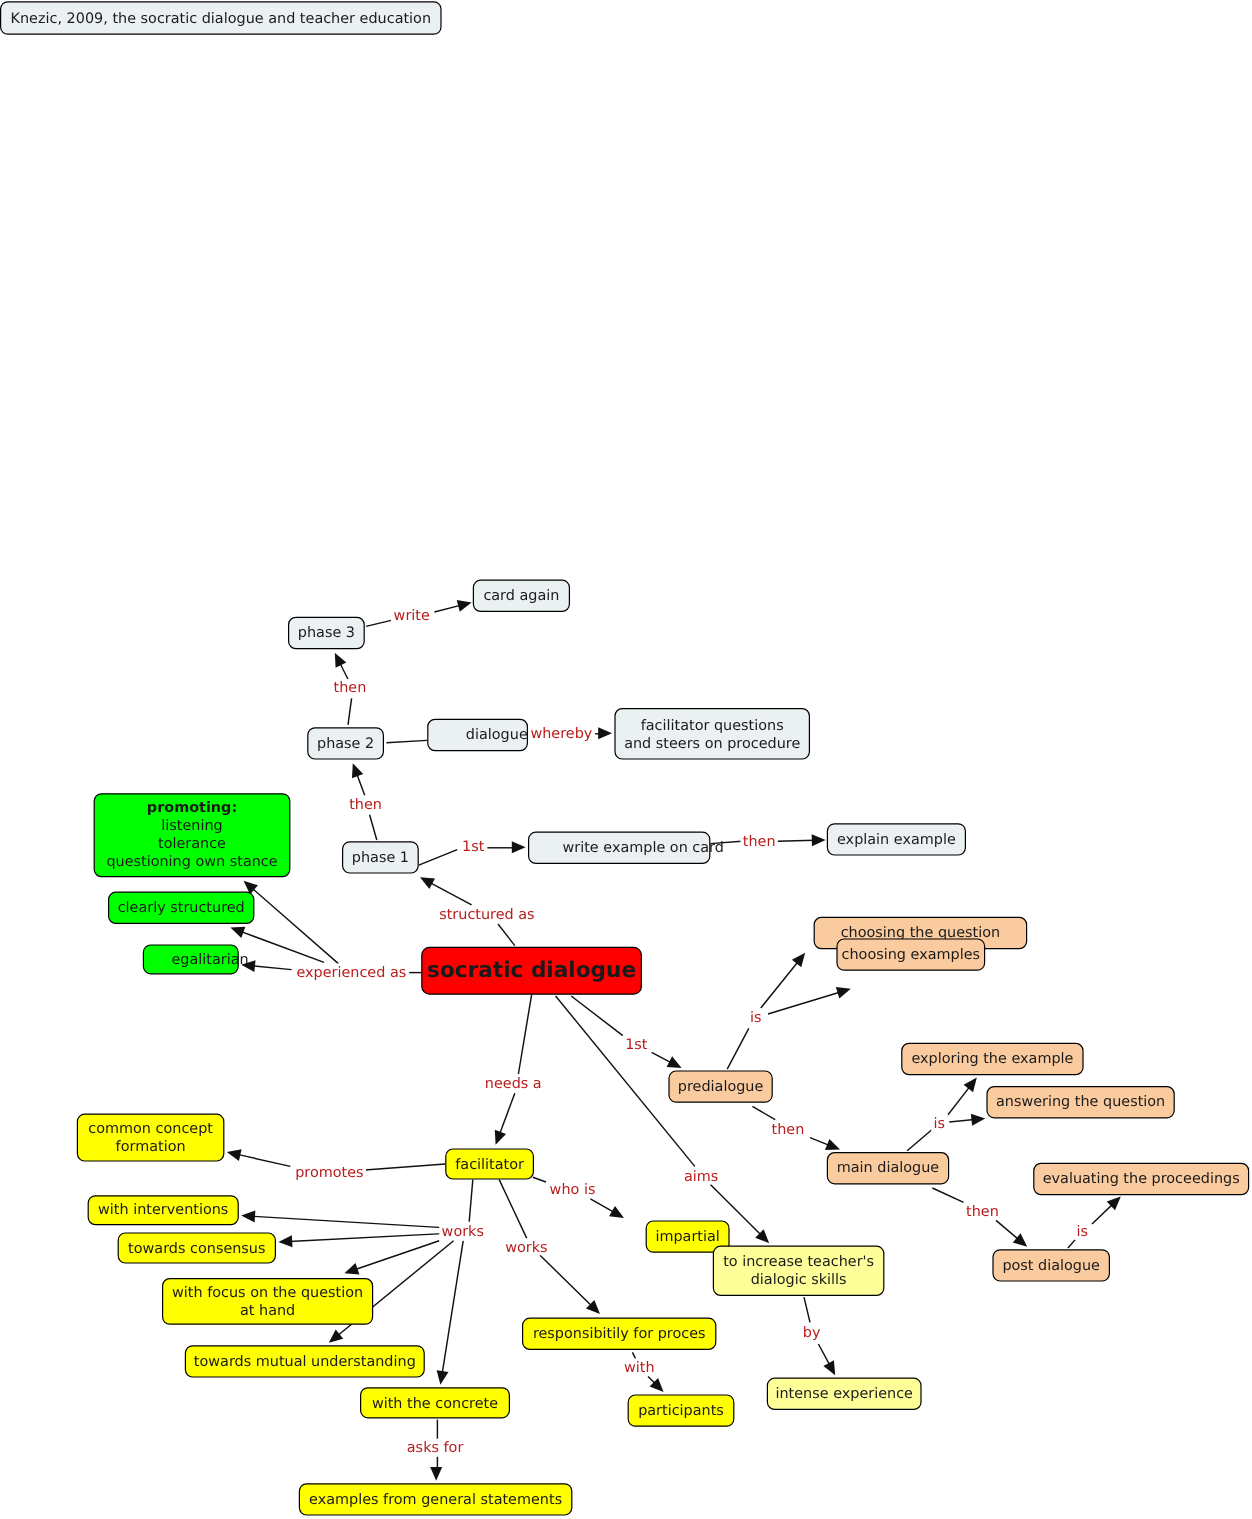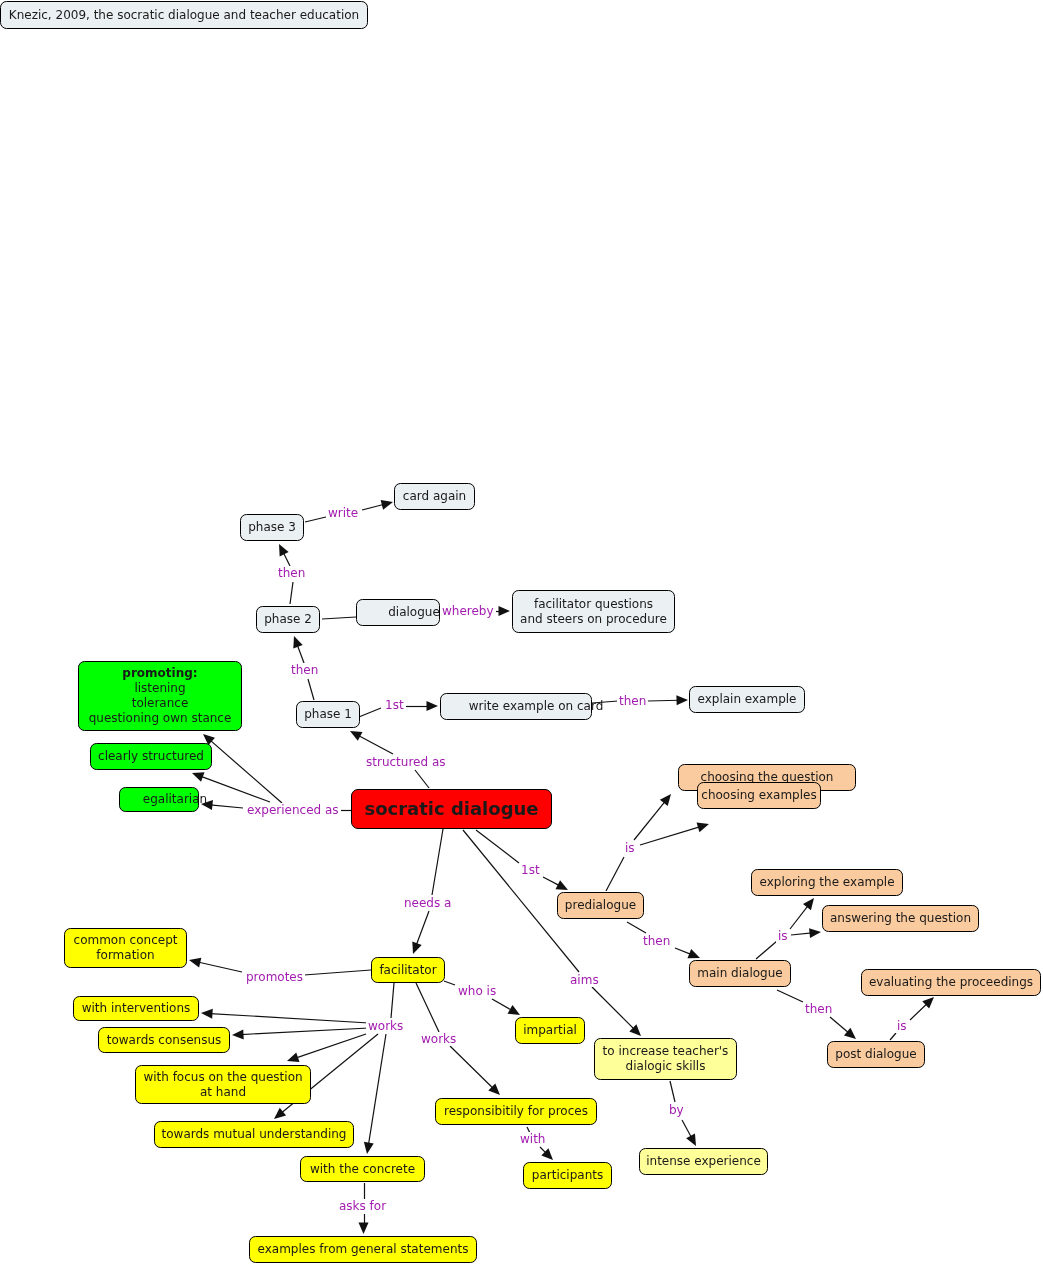--- a/index.html
+++ b/index.html
@@ -12,21 +12,21 @@
         border-radius:6.5px;display:flex;flex-direction:column;align-items:center;
         justify-content:center;text-align:center;line-height:15px;font-size:12px;
         color:#1a1a1a;white-space:pre;}
   .n-blue{background:#ebf0f2;}
   .n-green{background:#00ff00;}
   .n-yellow{background:#ffff00;}
   .n-lyellow{background:#ffff99;}
   .n-orange{background:#facb9e;}
   .n-red{background:#ff0000;font-weight:bold;font-size:18px;border-radius:7px;line-height:22px;}
   .node b{font-weight:bold;}
-  .elabel{position:absolute;font-size:12px;line-height:14px;color:#a21caf;
+  .elabel{position:absolute;font-size:12px;line-height:14px;color:#b91c1c;
           white-space:nowrap;background:#fff;padding:0 2px;}
 </style>
 </head>
 <body>
 
 <div id="map">
   <svg class="layer" id="edge-layer" viewBox="0 0 1043 1266">
       <polyline points="305,522 326,517" fill="none" stroke="#111" stroke-width="1.2"></polyline>
       <polygon points="393.00,502.00 383.11,509.71 380.62,500.03" fill="#111"></polygon>
       <polyline points="362,510 384.2855040866158,504.24890217119594" fill="none" stroke="#111" stroke-width="1.2"></polyline>
@@ -116,39 +116,39 @@
       <line x1="430.5" x2="430.5" y1="607" y2="621" stroke="#dcdcdc" stroke-width="1"></line>
     </svg>
   <div id="node-layer">
       <div class="node n-blue" style="left: 0px; top: 1px; width: 368px; height: 28px;"><span>Knezic, 2009, the socratic dialogue and teacher education</span></div>
       <div class="node n-blue" style="left: 394px; top: 483px; width: 81px; height: 27px;"><span>card again</span></div>
       <div class="node n-blue" style="left: 240px; top: 514px; width: 64px; height: 27px;"><span>phase 3</span></div>
       <div class="node n-blue" style="left: 256px; top: 606px; width: 64px; height: 27px;"><span>phase 2</span></div>
       <div class="node n-blue" style="left: 356px; top: 599px; width: 84px; height: 27px; padding-left: 32px;"><span>dialogue</span></div>
       <div class="node n-blue" style="left: 512px; top: 590px; width: 163px; height: 43px;"><span>facilitator questions</span><span>and steers on procedure</span></div>
       <div class="node n-green" style="left: 78px; top: 661px; width: 164px; height: 70px;"><b>promoting:</b><span>listening</span><span>tolerance</span><span>questioning own stance</span></div>
-      <div class="node n-blue" style="left: 296px; top: 701px; width: 64px; height: 27px;"><span>phase 1</span></div>
+      <div class="node n-blue" style="left: 285px; top: 701px; width: 64px; height: 27px;"><span>phase 1</span></div>
       <div class="node n-blue" style="left: 440px; top: 693px; width: 152px; height: 27px; padding-left: 40px;"><span>write example on card</span></div>
       <div class="node n-blue" style="left: 689px; top: 686px; width: 116px; height: 27px;"><span>explain example</span></div>
       <div class="node n-green" style="left: 90px; top: 743px; width: 122px; height: 27px;"><span>clearly structured</span></div>
       <div class="node n-green" style="left: 119px; top: 787px; width: 80px; height: 25px; padding-left: 32px;"><span>egalitarian</span></div>
-      <div class="node n-red" style="left: 351px; top: 789px; width: 201px; height: 40px;"><span>socratic dialogue</span></div>
+      <div class="node n-red" style="left: 351px; top: 789px; width: 184px; height: 40px;"><span>socratic dialogue</span></div>
       <div class="node n-orange" style="left: 634px; top: 764px; width: 178px; height: 27px; margin-left: 44px;"><span>choosing the question</span></div>
       <div class="node n-orange" style="left: 697px; top: 782px; width: 124px; height: 27px;"><span>choosing examples</span></div>
       <div class="node n-orange" style="left: 751px; top: 869px; width: 152px; height: 27px;"><span>exploring the example</span></div>
       <div class="node n-orange" style="left: 822px; top: 905px; width: 157px; height: 27px;"><span>answering the question</span></div>
       <div class="node n-orange" style="left: 557px; top: 892px; width: 87px; height: 27px;"><span>predialogue</span></div>
       <div class="node n-orange" style="left: 689px; top: 960px; width: 102px; height: 27px;"><span>main dialogue</span></div>
       <div class="node n-orange" style="left: 861px; top: 969px; width: 180px; height: 27px;"><span>evaluating the proceedings</span></div>
       <div class="node n-orange" style="left: 827px; top: 1041px; width: 98px; height: 27px;"><span>post dialogue</span></div>
       <div class="node n-yellow" style="left: 64px; top: 928px; width: 123px; height: 40px;"><span>common concept</span><span>formation</span></div>
       <div class="node n-yellow" style="left: 371px; top: 957px; width: 74px; height: 26px; align-items: center;"><span>facilitator</span></div>
       <div class="node n-yellow" style="left: 73px; top: 996px; width: 126px; height: 25px;"><span>with interventions</span></div>
       <div class="node n-yellow" style="left: 98px; top: 1027px; width: 132px; height: 26px;"><span>towards consensus</span></div>
-      <div class="node n-yellow" style="left: 515px; top: 1017px; width: 70px; height: 27px;"><span>impartial</span></div>
+      <div class="node n-yellow" style="left: 538px; top: 1017px; width: 70px; height: 27px;"><span>impartial</span></div>
       <div class="node n-yellow" style="left: 135px; top: 1065px; width: 176px; height: 39px;"><span>with focus on the question</span><span>at hand</span></div>
       <div class="node n-lyellow" style="left: 594px; top: 1038px; width: 143px; height: 42px;"><span>to increase teacher's</span><span>dialogic skills</span></div>
       <div class="node n-yellow" style="left: 435px; top: 1098px; width: 162px; height: 27px;"><span>responsibitily for proces</span></div>
       <div class="node n-yellow" style="left: 154px; top: 1121px; width: 200px; height: 27px;"><span>towards mutual understanding</span></div>
       <div class="node n-lyellow" style="left: 639px; top: 1148px; width: 129px; height: 27px;"><span>intense experience</span></div>
       <div class="node n-yellow" style="left: 523px; top: 1162px; width: 89px; height: 27px;"><span>participants</span></div>
       <div class="node n-yellow" style="left: 300px; top: 1156px; width: 125px; height: 26px;"><span>with the concrete</span></div>
       <div class="node n-yellow" style="left: 249px; top: 1236px; width: 228px; height: 27px;"><span>examples from general statements</span></div>
     </div>
   <div id="label-layer">

